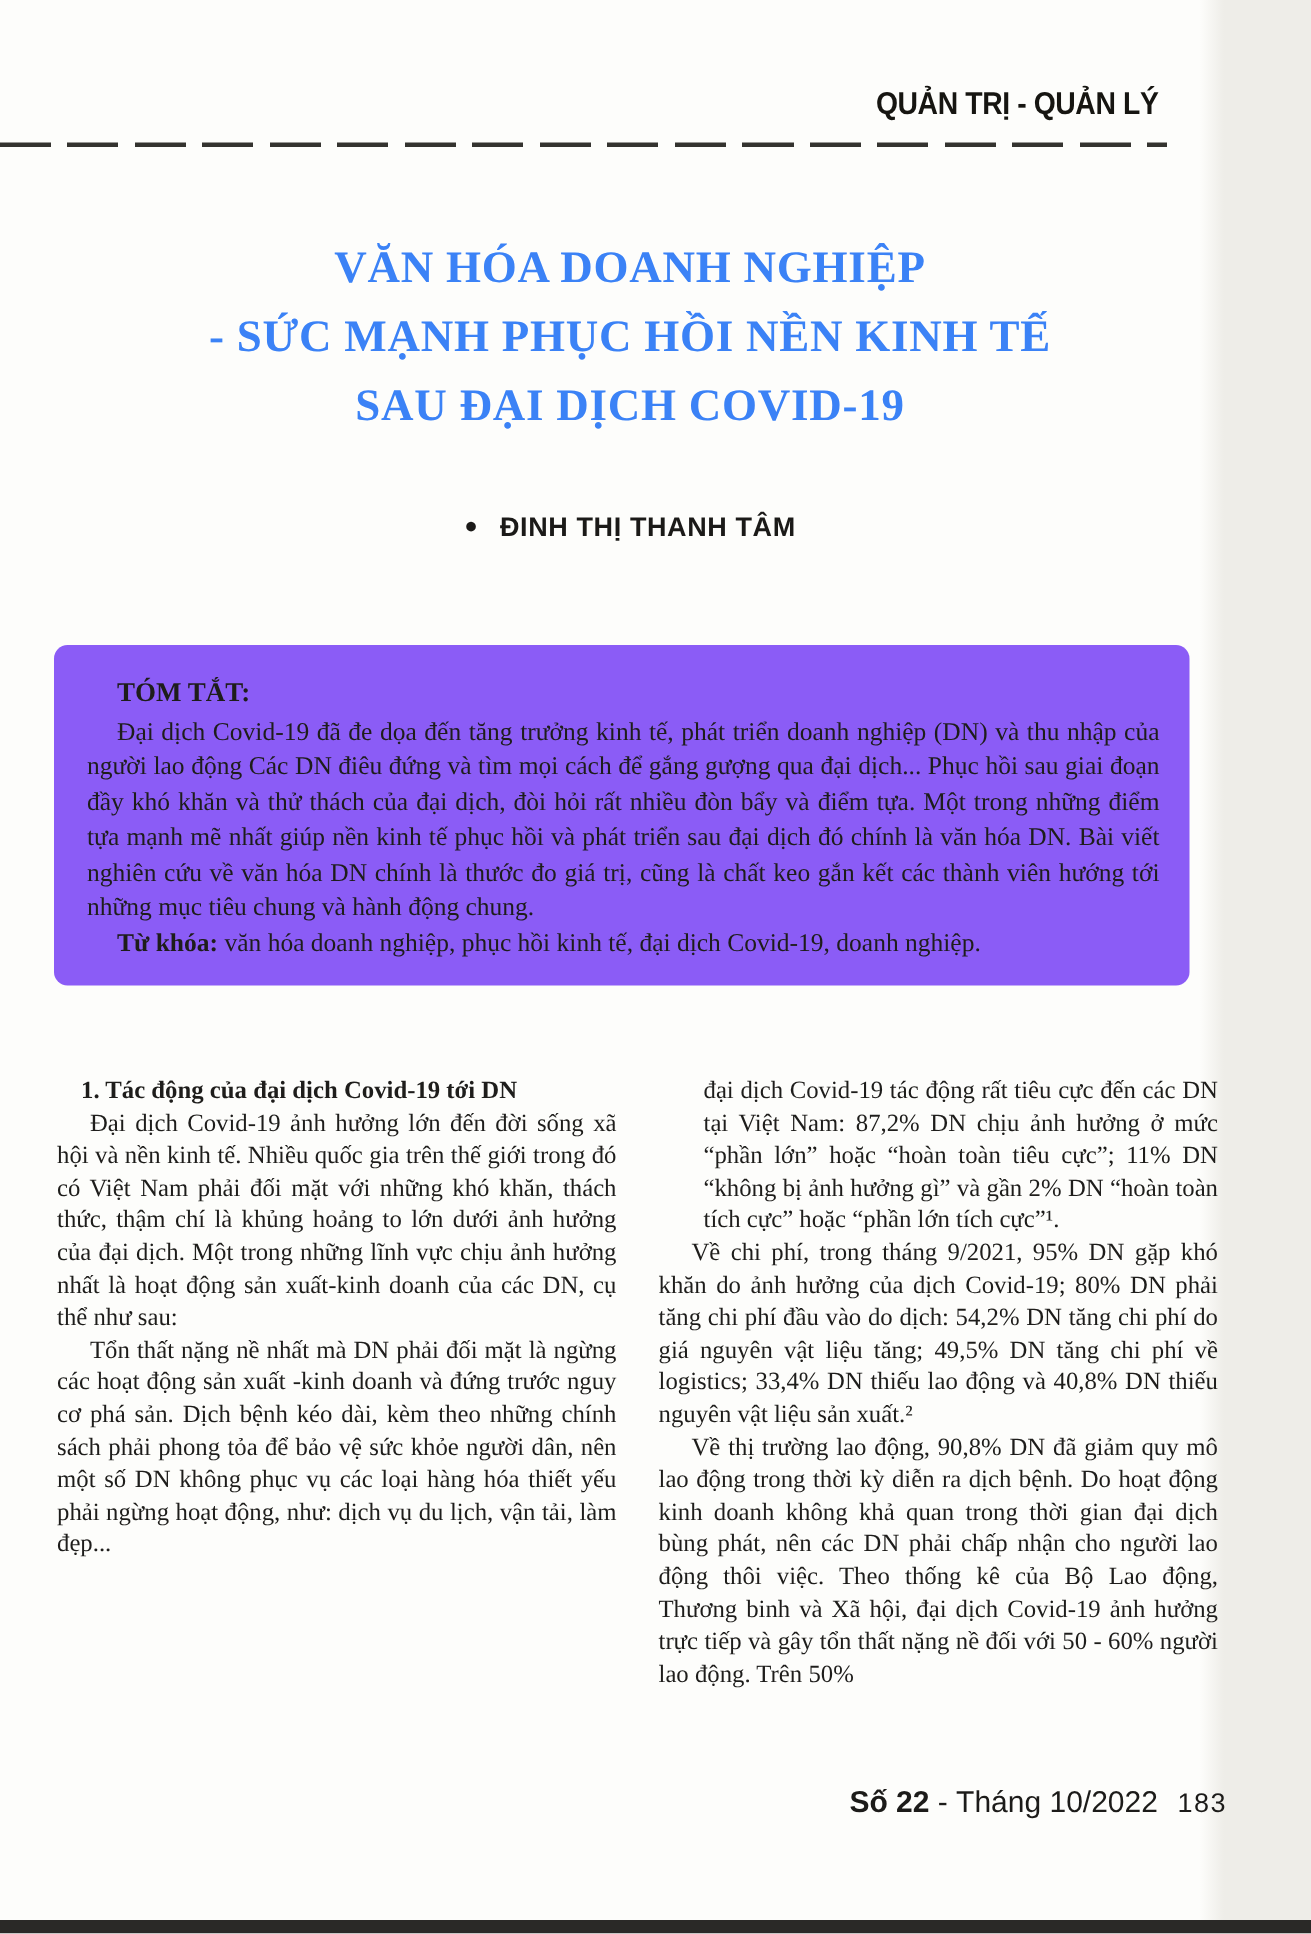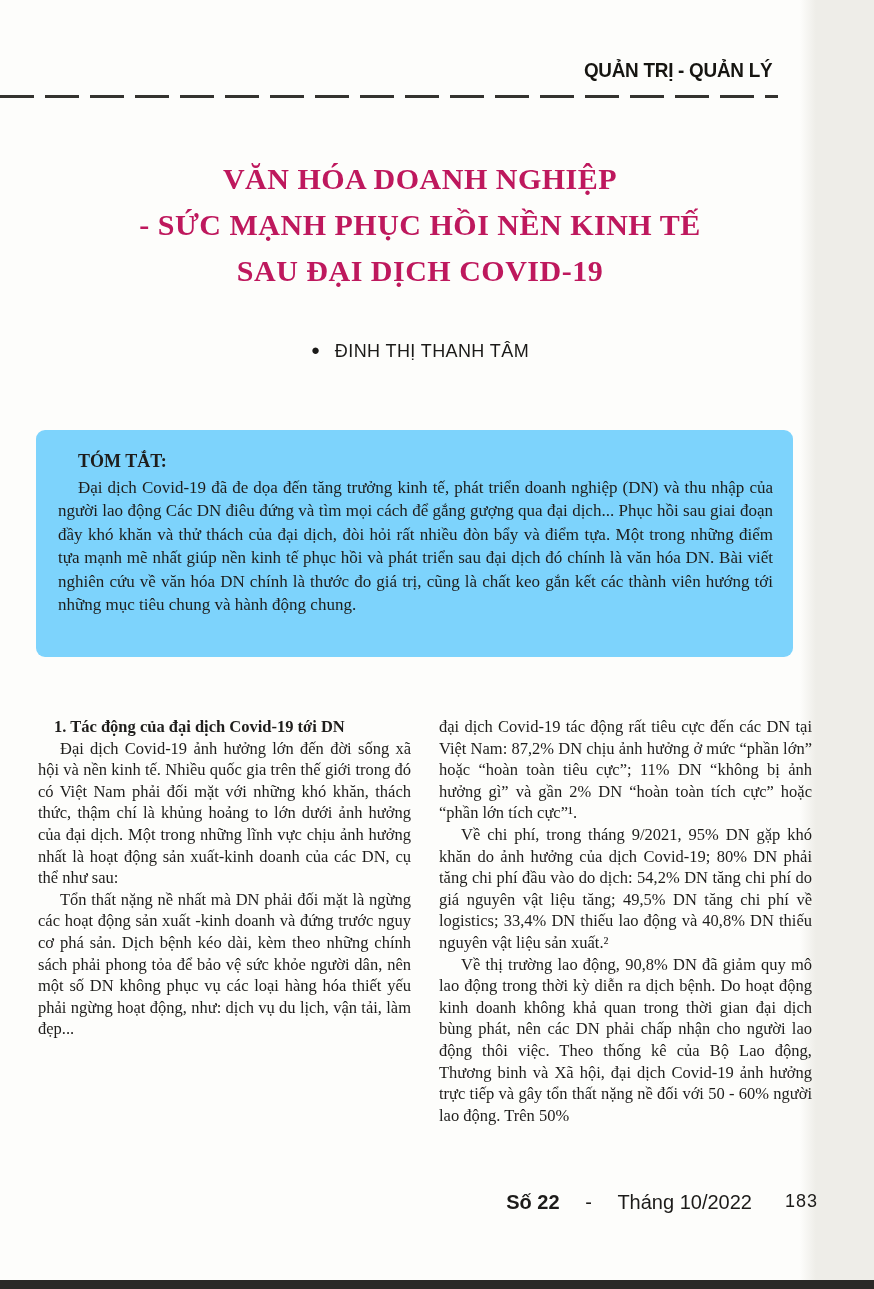--- a/index.html
+++ b/index.html
@@ -26,53 +26,53 @@
     color: #161511;
     transform: scaleX(0.9); transform-origin: right center;
   }
   .header-rule {
     position: absolute; top: 95px; left: 0; width: 778px; height: 3px;
     background: repeating-linear-gradient(90deg, #34332f 0 34px, transparent 34px 45px);
   }
   .article-title {
     position: absolute; top: 156px; left: 30px; width: 780px;
     text-align: center; font-weight: bold; font-size: 30px; line-height: 46px;
-    letter-spacing: 0.5px; color: #be185d;
+    letter-spacing: 0.5px; color: #3b82f6;
   }
   .author-line {
     position: absolute; top: 341px; left: 30px; width: 780px;
     text-align: center;
     font-family: "Liberation Sans", "DejaVu Sans", sans-serif;
-    font-weight: normal; font-size: 18px; letter-spacing: 0.4px; color: #1b1a18;
+    font-weight: bold; font-size: 18px; letter-spacing: 0.4px; color: #1b1a18;
   }
   .author-bullet { font-size: 15px; margin-right: 9px; position: relative; top: -2px; }
   .abstract-box {
     position: absolute; top: 430px; left: 36px; width: 757px; height: 227px;
-    background: #7dd3fc; border-radius: 9px;
+    background: #8b5cf6; border-radius: 9px;
     padding: 20px 20px 0 22px;
     font-size: 17px; line-height: 23.5px;
   }
   .abstract-heading { font-weight: bold; font-size: 18px; text-indent: 20px; }
   .abstract-body { text-align: justify; text-indent: 20px; margin-top: 2px; }
   .abstract-keywords { text-align: justify; text-indent: 20px; }
   .kw-label { font-weight: bold; }
   .body-columns {
     position: absolute; top: 716px; left: 38px; width: 774px;
     display: flex; gap: 28px;
   }
   .col { width: 381px; font-size: 16.5px; line-height: 21.6px; text-align: justify; }
   .col-heading { font-weight: bold; text-indent: 16px; }
   .para { text-indent: 22px; }
-  .para.no-indent { text-indent: 0; }
+  .para.no-indent { text-indent: 0; margin-left: 30px; }
   .lead-italic { font-style: italic; text-indent: 22px; word-spacing: 4px; }
   .footer {
     position: absolute; top: 1191px; right: 56px;
     font-family: "Liberation Sans", "DejaVu Sans", sans-serif;
     font-size: 20px; color: #1c1b19;
-    display: flex; align-items: flex-start; gap: 20px;
+    display: flex; align-items: center;
   }
   .footer .issue-label { font-weight: bold; }
   .footer .page-number { font-size: 18px; margin-left: 13px; letter-spacing: 1px; }
 </style>
 </head>
 <body>
 
 <div class="scan-strip-right"></div>
 <div class="bottom-edge-bar"></div>
 
@@ -86,20 +86,23 @@
 </h1>
 
 <div class="author-line">
   <span class="author-bullet">●</span>
   <span>ĐINH THỊ THANH TÂM</span>
 </div>
 
 <div class="abstract-box">
   <div class="abstract-heading">TÓM TẮT:</div>
   <div class="abstract-body">Đại dịch Covid-19 đã đe dọa đến tăng trưởng kinh tế, phát triển doanh nghiệp (DN) và thu nhập của người lao động Các DN điêu đứng và tìm mọi cách để gắng gượng qua đại dịch... Phục hồi sau giai đoạn đầy khó khăn và thử thách của đại dịch, đòi hỏi rất nhiều đòn bẩy và điểm tựa. Một trong những điểm tựa mạnh mẽ nhất giúp nền kinh tế phục hồi và phát triển sau đại dịch đó chính là văn hóa DN. Bài viết nghiên cứu về văn hóa DN chính là thước đo giá trị, cũng là chất keo gắn kết các thành viên hướng tới những mục tiêu chung và hành động chung.</div>
+  <div class="abstract-keywords">
+    <span class="kw-label">Từ khóa:</span><span> văn hóa doanh nghiệp, phục hồi kinh tế, đại dịch Covid-19, doanh nghiệp.</span>
+  </div>
 </div>
 
 <div class="body-columns">
   <div class="col">
     <div class="col-heading">1. Tác động của đại dịch Covid-19 tới DN</div>
     <div class="para">Đại dịch Covid-19 ảnh hưởng lớn đến đời sống xã hội và nền kinh tế. Nhiều quốc gia trên thế giới trong đó có Việt Nam phải đối mặt với những khó khăn, thách thức, thậm chí là khủng hoảng to lớn dưới ảnh hưởng của đại dịch. Một trong những lĩnh vực chịu ảnh hưởng nhất là hoạt động sản xuất-kinh doanh của các DN, cụ thể như sau:</div>
     <div class="para">Tổn thất nặng nề nhất mà DN phải đối mặt là ngừng các hoạt động sản xuất -kinh doanh và đứng trước nguy cơ phá sản. Dịch bệnh kéo dài, kèm theo những chính sách phải phong tỏa để bảo vệ sức khỏe người dân, nên một số DN không phục vụ các loại hàng hóa thiết yếu phải ngừng hoạt động, như: dịch vụ du lịch, vận tải, làm đẹp...</div>
   </div>
   <div class="col">
     <div class="para no-indent">đại dịch Covid-19 tác động rất tiêu cực đến các DN tại Việt Nam: 87,2% DN chịu ảnh hưởng ở mức “phần lớn” hoặc “hoàn toàn tiêu cực”; 11% DN “không bị ảnh hưởng gì” và gần 2% DN “hoàn toàn tích cực” hoặc “phần lớn tích cực”¹.</div>

